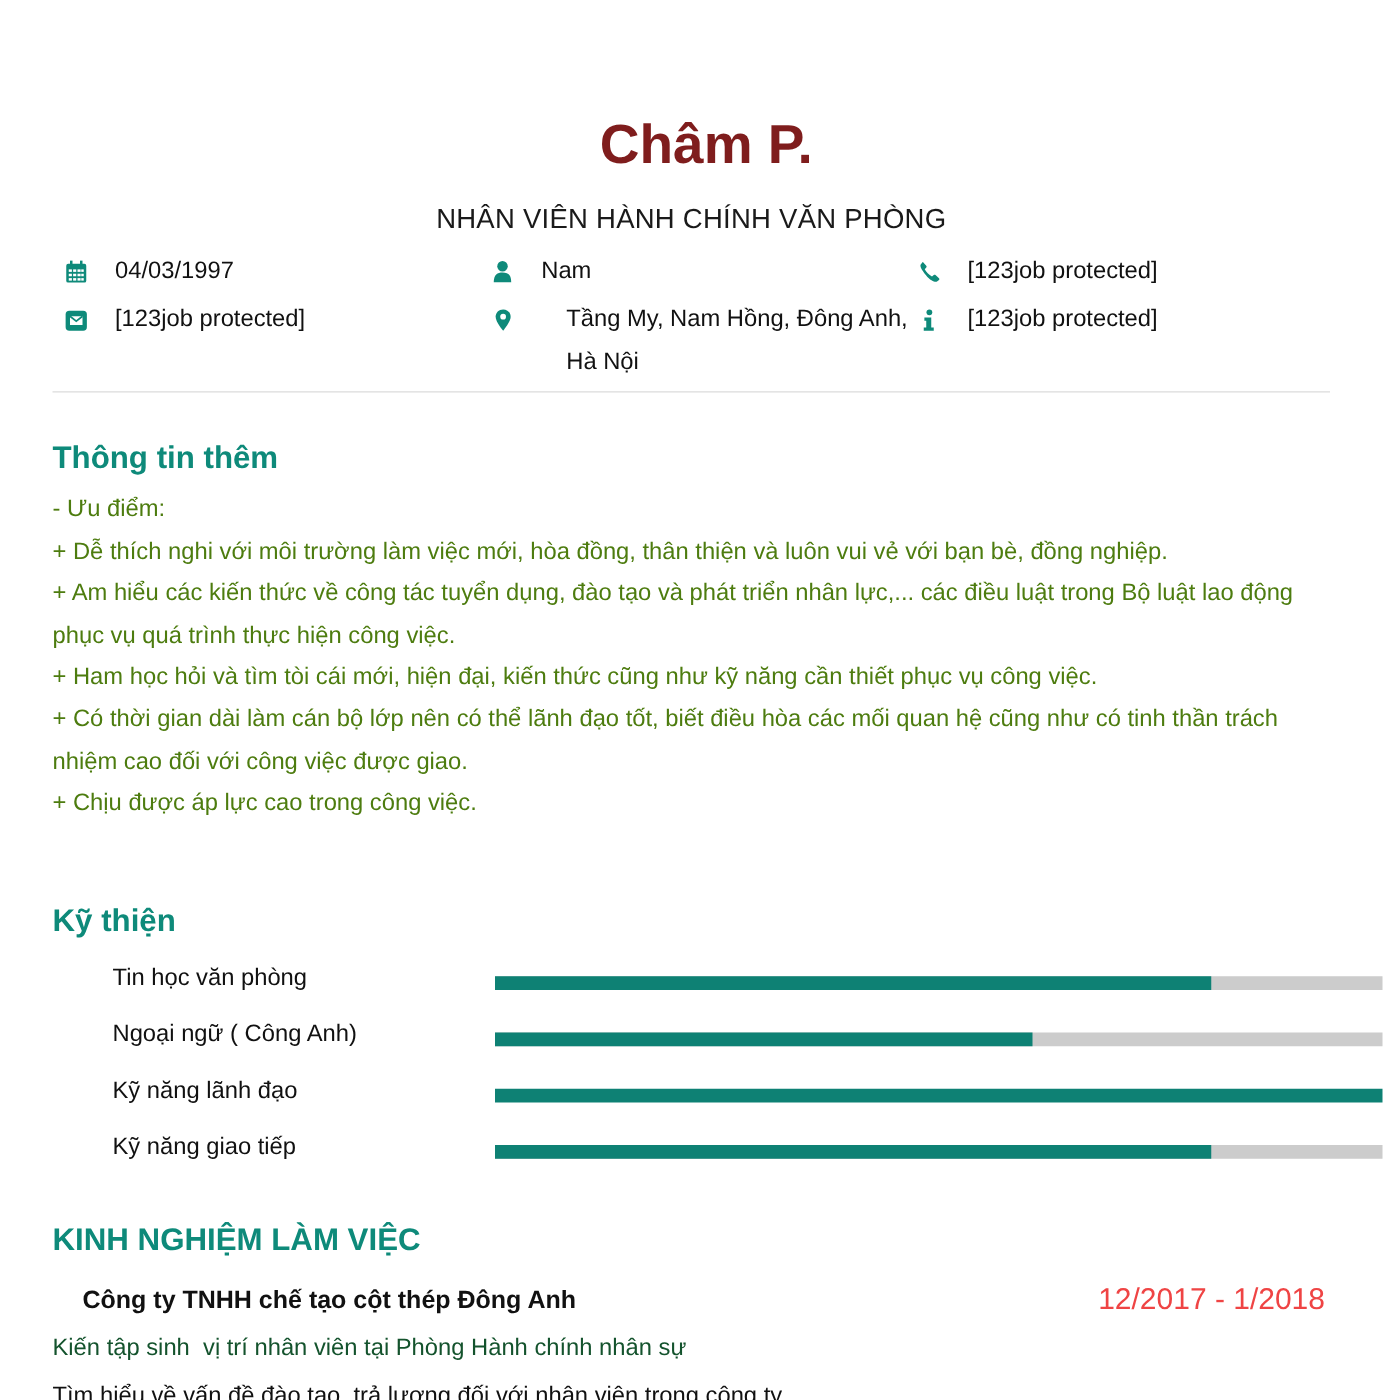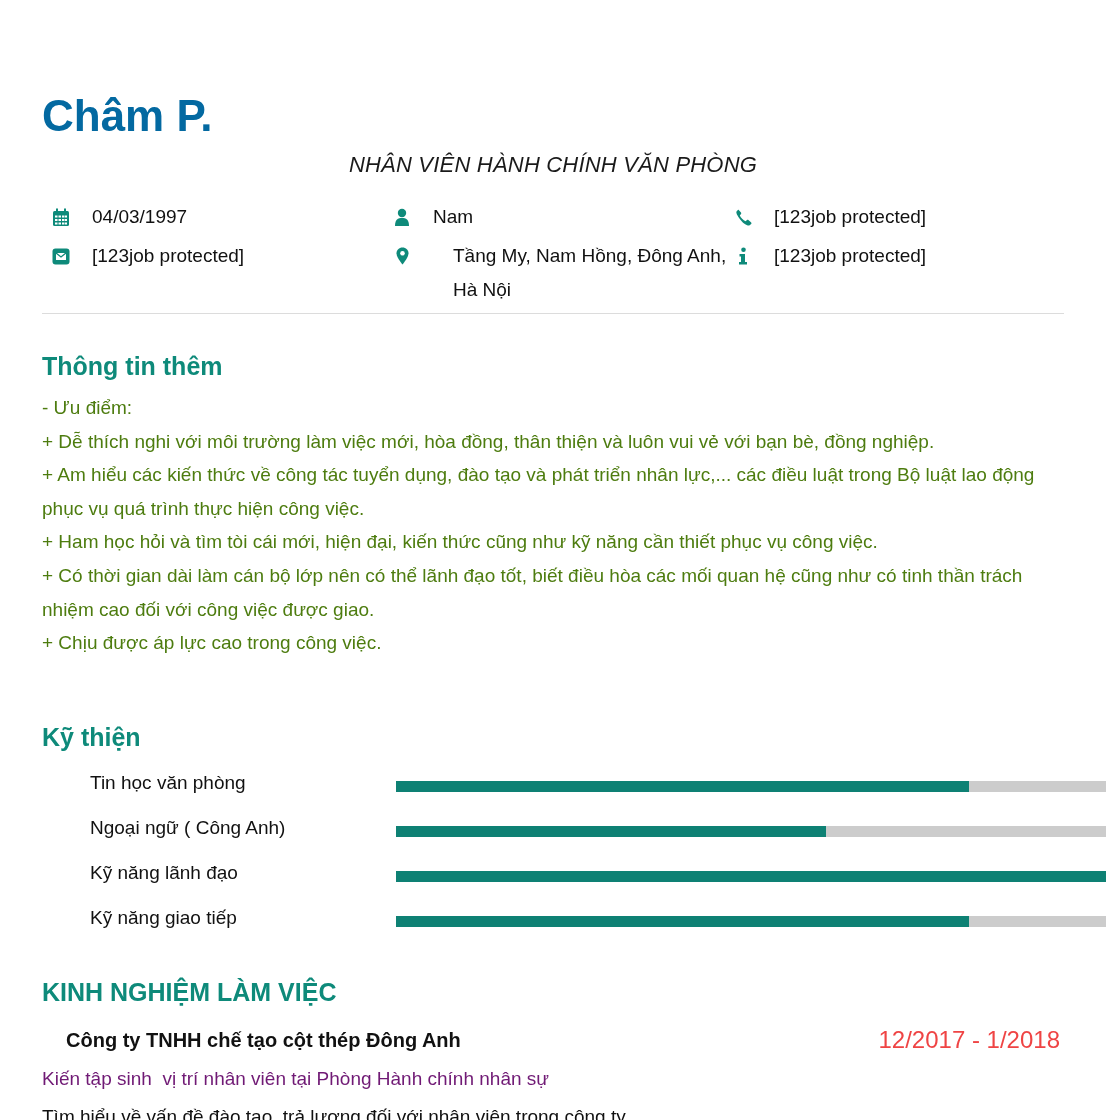--- a/index.html
+++ b/index.html
@@ -1,23 +1,23 @@
 <!DOCTYPE html>
 <html><head>
 <meta charset="utf-8">
 <style>
   * { box-sizing: border-box; margin: 0; padding: 0; }
   html, body { width: 1106px; height: 1120px; overflow: hidden; background: #ffffff; }
   body { font-family: "Liberation Sans", "DejaVu Sans", sans-serif; color: #1a1a1a; position: relative; }
   .page { position: absolute; left: 42px; top: 0; width: 1022px; }
 
-  .name { position: absolute; left: 0; width: 1022px; top: 88px; 
-          font-size: 44px; font-weight: bold; color: #0369a1; line-height: 56px; }
-  .title { position: absolute; left: 0; width: 1022px; top: 150px; text-align: center;
-           font-size: 22px; color: #1a1a1a; line-height: 30px; letter-spacing: 0.2px; font-style: italic; }
+  .name { position: absolute; left: 12px; width: 1022px; top: 88px; text-align: center;
+          font-size: 44px; font-weight: bold; color: #7f1d1d; line-height: 56px; }
+  .title { position: absolute; left: 0; width: 1022px; top: 160px; text-align: center;
+           font-size: 22px; color: #1a1a1a; line-height: 30px; letter-spacing: 0.2px; }
 
   .contact { position: absolute; top: 200px; left: 0; width: 1022px; height: 110px; }
   .c-item { position: absolute; display: flex; align-items: flex-start; font-size: 19px; line-height: 34px; }
   .c-icon { width: 22px; height: 34px; display: flex; align-items: center; justify-content: center; margin-right: 20px; flex-shrink: 0; }
   .c-icon svg { display: block; }
   .c-text { color: #111; }
 
   .divider { position: absolute; top: 313px; left: 0; width: 1022px; height: 1px; background: #dcdcdc; }
 
   .h-section { position: absolute; left: 0; font-size: 25px; font-weight: bold; color: #0e8a7a; line-height: 32px; }
@@ -25,21 +25,21 @@
   .body-text p { margin: 0; }
 
   .skills { position: absolute; left: 0; top: 765px; width: 1022px; }
   .skill-row { position: relative; height: 45px; margin-left: 48px; }
   .skill-label { position: absolute; left: 0; top: 2px; font-size: 19px; line-height: 32px; color: #111; }
   .skill-track { position: absolute; left: 306px; top: 16px; width: 716px; height: 11px; background: #cccccc; }
   .skill-fill { height: 100%; background: #0e8174; }
 
   .job-title { position: absolute; left: 0; top: 1024px; font-size: 20px; font-weight: bold; line-height: 32px; color: #111; margin-left: 24px; }
   .job-date { position: absolute; right: 4px; top: 1024px; font-size: 24px; line-height: 32px; color: #ef4444; }
-  .job-role { position: absolute; left: 0; top: 1063px; font-size: 19px; line-height: 32px; color: #701a75; }
+  .job-role { position: absolute; left: 0; top: 1063px; font-size: 19px; line-height: 32px; color: #14532d; }
   .job-desc { position: absolute; left: 0; top: 1101px; font-size: 19px; line-height: 32px; color: #111; }
 </style>
 </head>
 <body>
 
 <div class="page">
 
   <div class="name">Châm P.</div>
   <div class="title">NHÂN VIÊN HÀNH CHÍNH VĂN PHÒNG</div>
 

